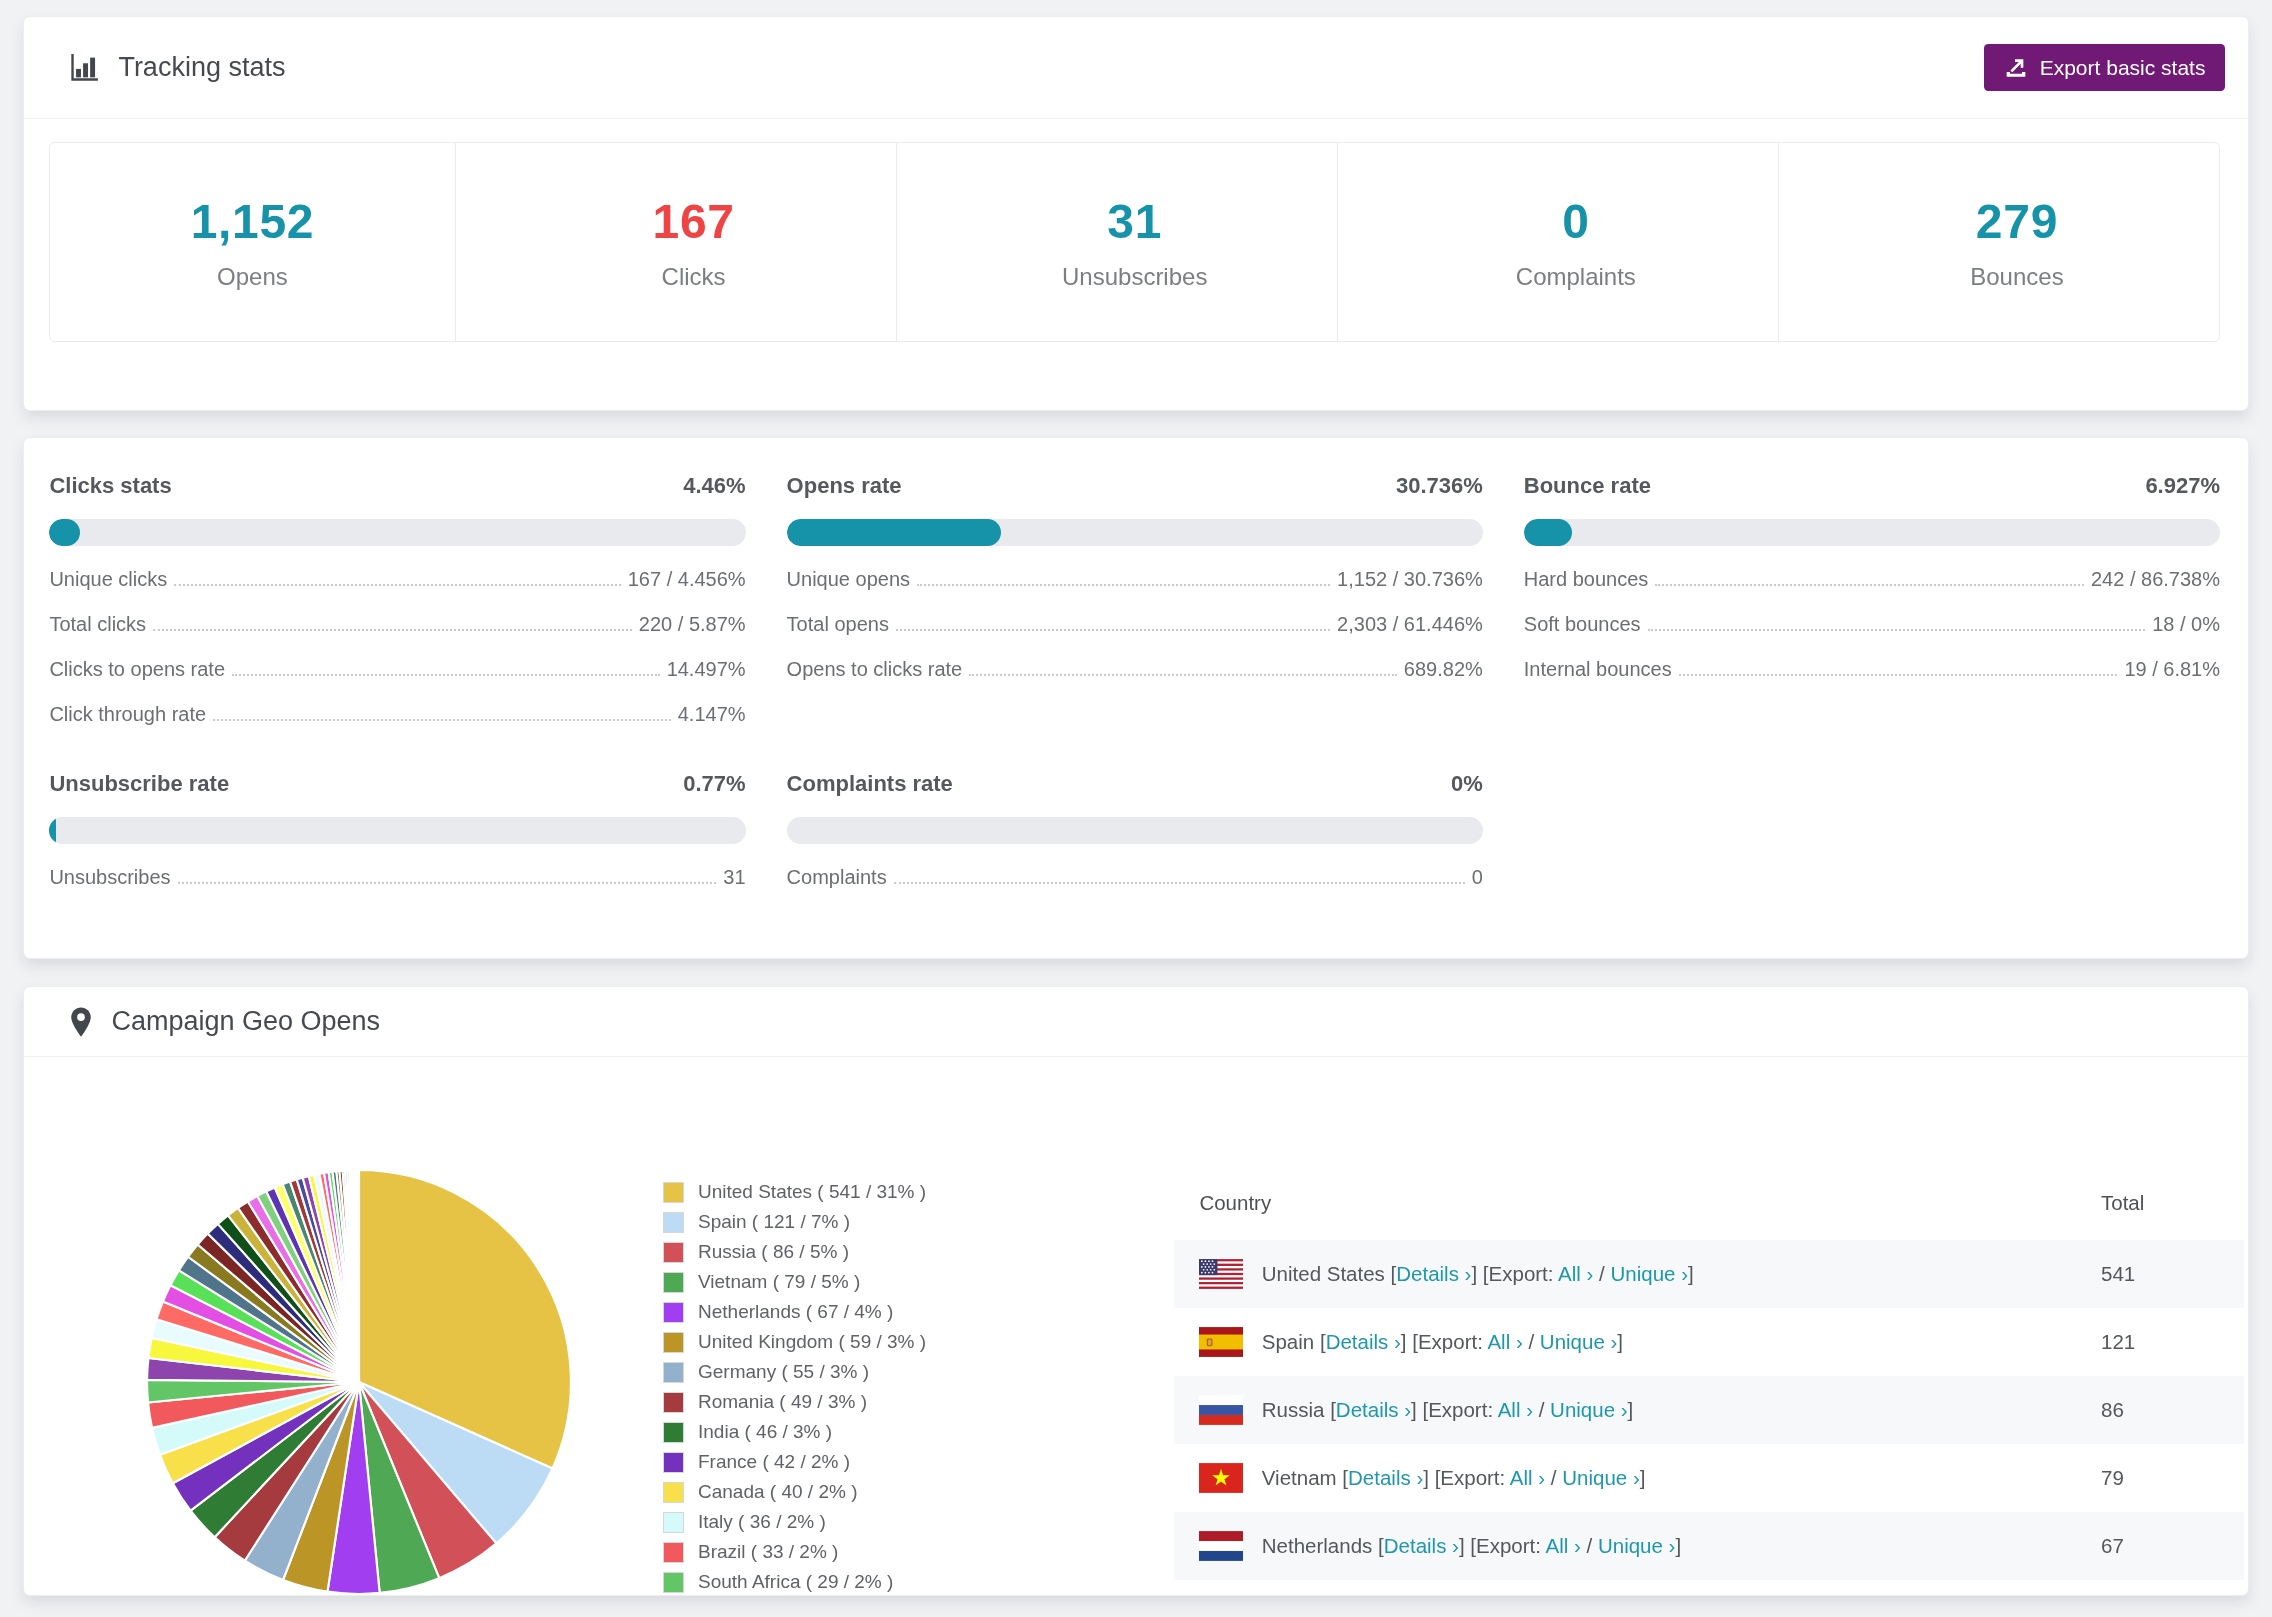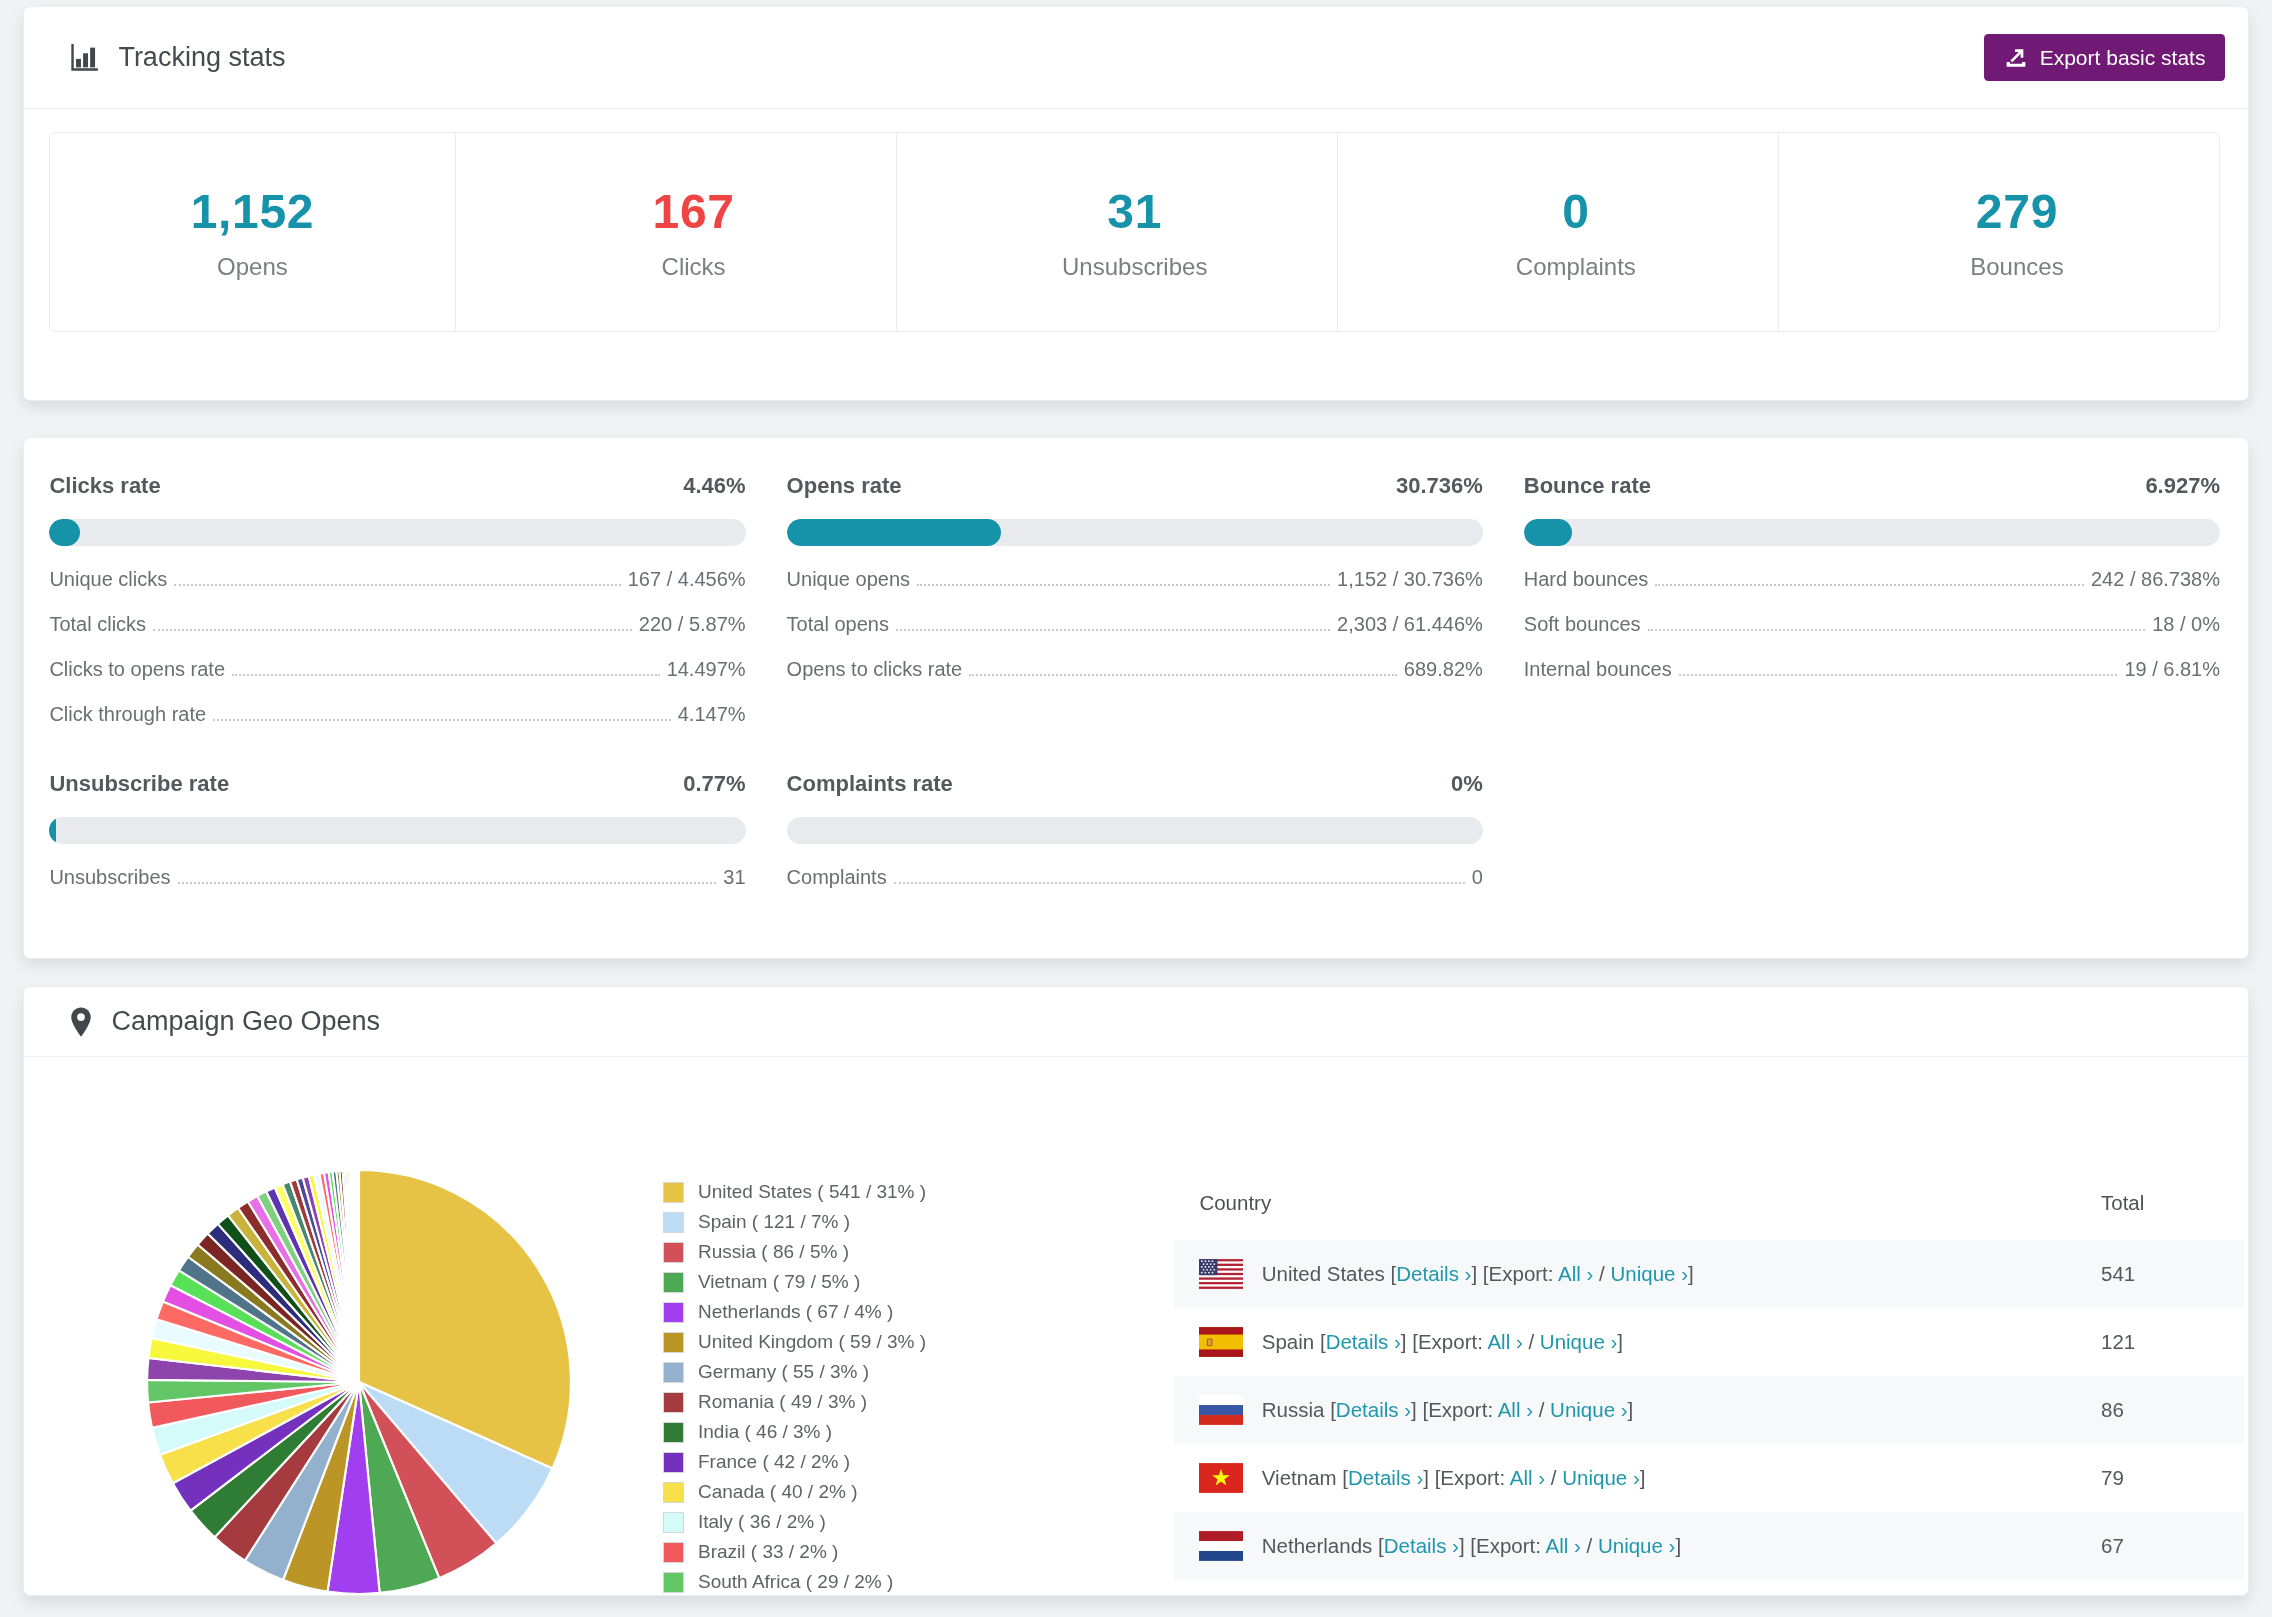--- a/index.html
+++ b/index.html
@@ -10,21 +10,21 @@
     position:relative;
     color:#55585c;
   }
   .card {
     position:absolute; left:23px; right:24px;
     background:#ffffff;
     border:0.7px solid #ecedf0;
     border-radius:7px;
     box-shadow:0 7px 12.7px rgba(110,120,135,.18);
   }
-  #card-tracking { top:6px;  height:395px; }
+  #card-tracking { top:16px;  height:395px; }
   #card-rates    { top:437px; height:522px; }
   #card-geo      { top:986px; height:610px; overflow:hidden; }
 
   .card-header {
     display:flex; align-items:center;
     padding:0 22.6px 0 45px;
     border-bottom:1.4px solid #eff0f3;
   }
   #card-tracking .card-header { height:102px; }
   #card-geo .card-header { height:70px; }
@@ -152,21 +152,21 @@
         <div class="stat-value" style="color: rgb(22, 147, 169);">279</div>
         <div class="stat-label">Bounces</div>
       </div>
     </div>
 </div>
 
 <div class="card" id="card-rates">
   <div id="rates-grid">
       <div class="rate-block">
         <div class="rate-head">
-          <span>Clicks rate</span>
+          <span>Clicks stats</span>
           <span>4.46%</span>
         </div>
         <div class="progress">
           <div class="progress-fill" style="width: 4.46%; min-width: 7px;"></div>
         </div>
         <div class="rate-row">
           <span class="lbl">Unique clicks</span>
           <span class="dots"></span>
           <span class="val">167 / 4.456%</span>
         </div>

